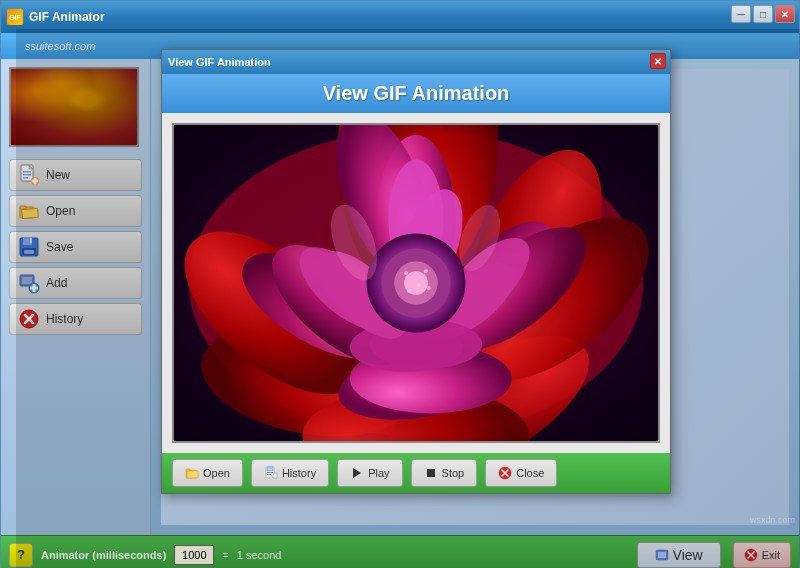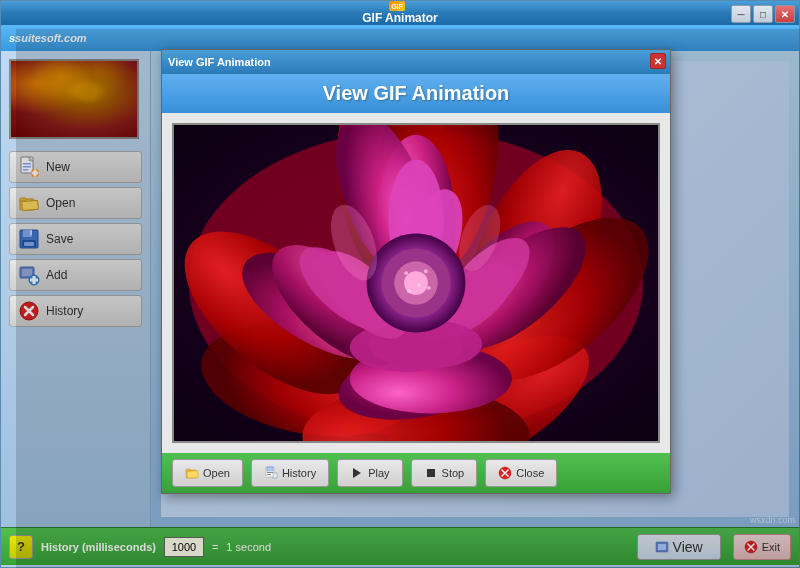--- a/index.html
+++ b/index.html
@@ -18,30 +18,29 @@
       position: absolute;
       top: 0; left: 0;
       width: 800px;
       height: 568px;
       background: linear-gradient(to bottom, #c8e0f8 0%, #a8c8f0 30%, #b0d0f0 100%);
       border: 1px solid #5a8ab0;
     }
 
     
     .title-bar {
-      height: 24px;
+      height: 32px;
       background: linear-gradient(to bottom, #4a9fd8 0%, #2a7ab8 50%, #1a6aa8 100%);
       display: flex;
       align-items: center;
       padding: 0 6px;
       color: white;
       font-size: 12px;
       font-weight: bold;
       position: relative;
-      flex-direction: column;
     }
     .title-bar-icon {
       width: 16px; height: 16px;
       margin-right: 6px;
       background: linear-gradient(135deg, #ff8800, #ffcc00);
       border-radius: 2px;
       display: flex; align-items: center; justify-content: center;
       font-size: 8px;
     }
     .title-bar-controls {
@@ -65,25 +64,24 @@
       background: linear-gradient(to bottom, #e87070, #c84040);
       color: white;
     }
 
     
     .brand-bar {
       height: 26px;
       background: linear-gradient(to bottom, #5ab8f8 0%, #3898e0 100%);
       display: flex;
       align-items: center;
-      padding: 0 8px;
+      padding: 0 24px;
       color: white;
       font-size: 11px;
       font-style: italic;
-      font-weight: bold;
     }
 
     
     .content-area {
       display: flex;
       height: calc(568px - 28px - 26px - 38px);
       background: linear-gradient(to bottom, #b8d8f0, #90b8e0);
     }
 
     
@@ -420,21 +418,21 @@
 
     <div class="main-content">
       <div style="width:100%;height:100%;background:linear-gradient(135deg,#d0e8ff,#b8d0f0);"></div>
     </div>
   </div>
 
   <div class="bottom-toolbar">
     <div class="help-btn">
       <span>?</span>
     </div>
-    <span style="color:white;font-size:11px;font-weight:bold;">History (milliseconds)</span>
+    <span style="color:white;font-size:11px;font-weight:bold;">Animator (milliseconds)</span>
     <input class="interval-input" type="text" value="1000" style="">
     <span style="color:white;font-size:11px;">=</span>
     <span style="color:white;font-size:11px;">1 second</span>
     <div class="view-btn">
       <svg width="14" height="14" viewBox="0 0 14 14">
         <rect x="1" y="2" width="12" height="10" rx="1" fill="#6688cc" stroke="#4466aa" stroke-width="0.5"></rect>
         <rect x="3" y="4" width="8" height="6" fill="#aaccff"></rect>
       </svg>
       <span>View</span>
     </div>

